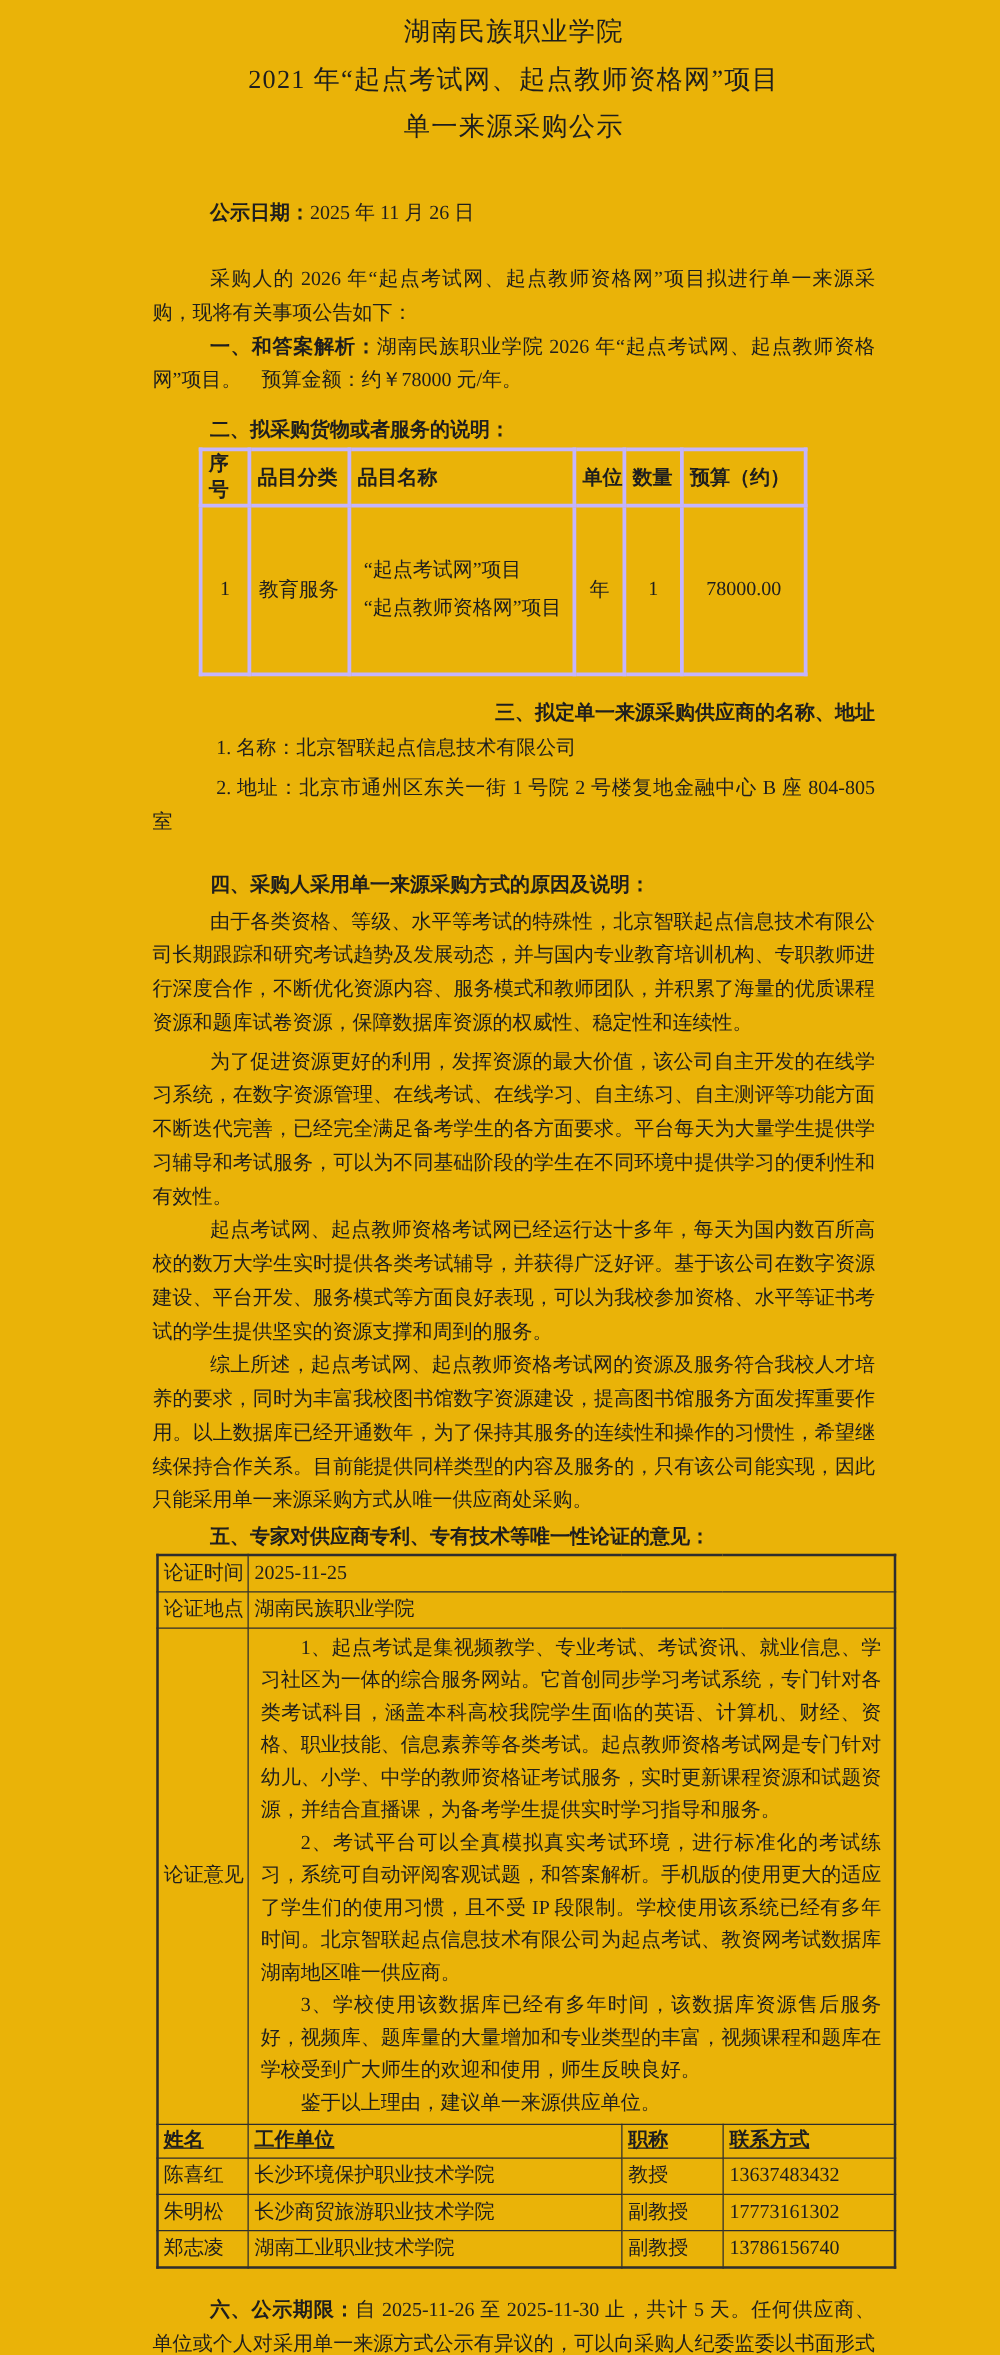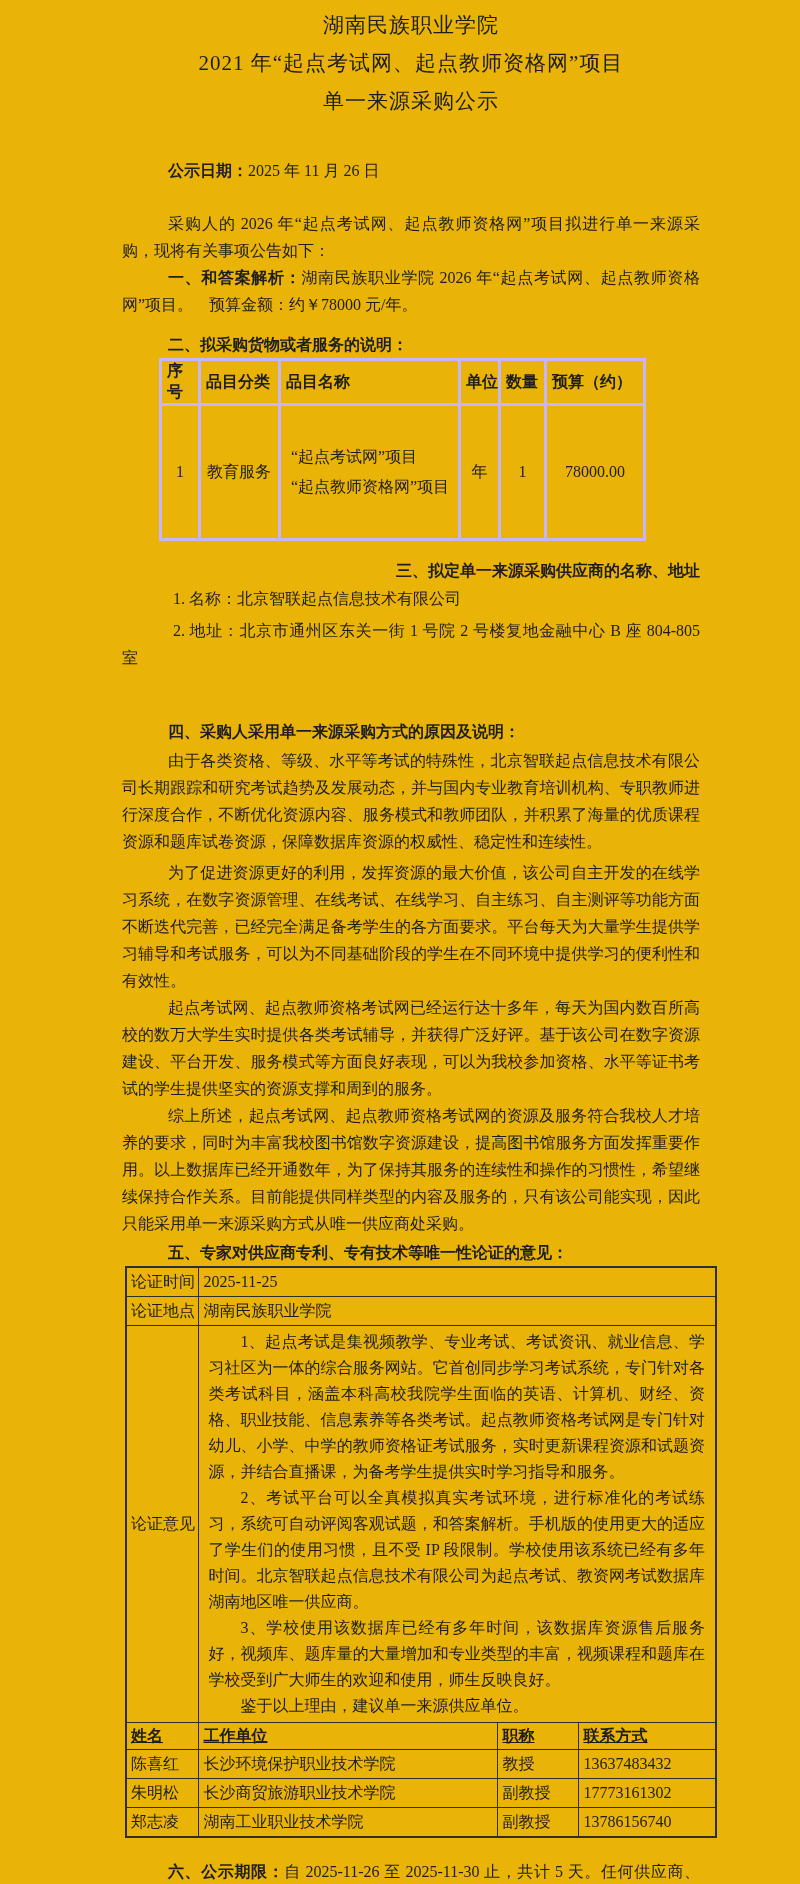--- a/index.html
+++ b/index.html
@@ -38,21 +38,21 @@
     font-weight:bold;
     text-indent:46px;
   }
   b{font-weight:bold;}
   .pubdate{margin-top:37px;text-indent:46px;}
   .intro{margin-top:26px;}
   .h2{margin-top:13px;}
   .h3{margin-top:16px;text-align:right;}
   .sub1{margin-top:1px;}
   .sub2{margin-top:5px;}
-  .h4{margin-top:47px;}
+  .h4{margin-top:24px;}
   .p1{margin-top:2px;}
   .p2{margin-top:4px;}
   .h5{margin-top:2px;}
   .h6{margin-top:20px;}
   
   table{border-collapse:collapse;table-layout:fixed;}
   .t1{
     margin-left:37px;
     width:484px;
     border:2px solid #2e2e2e;

